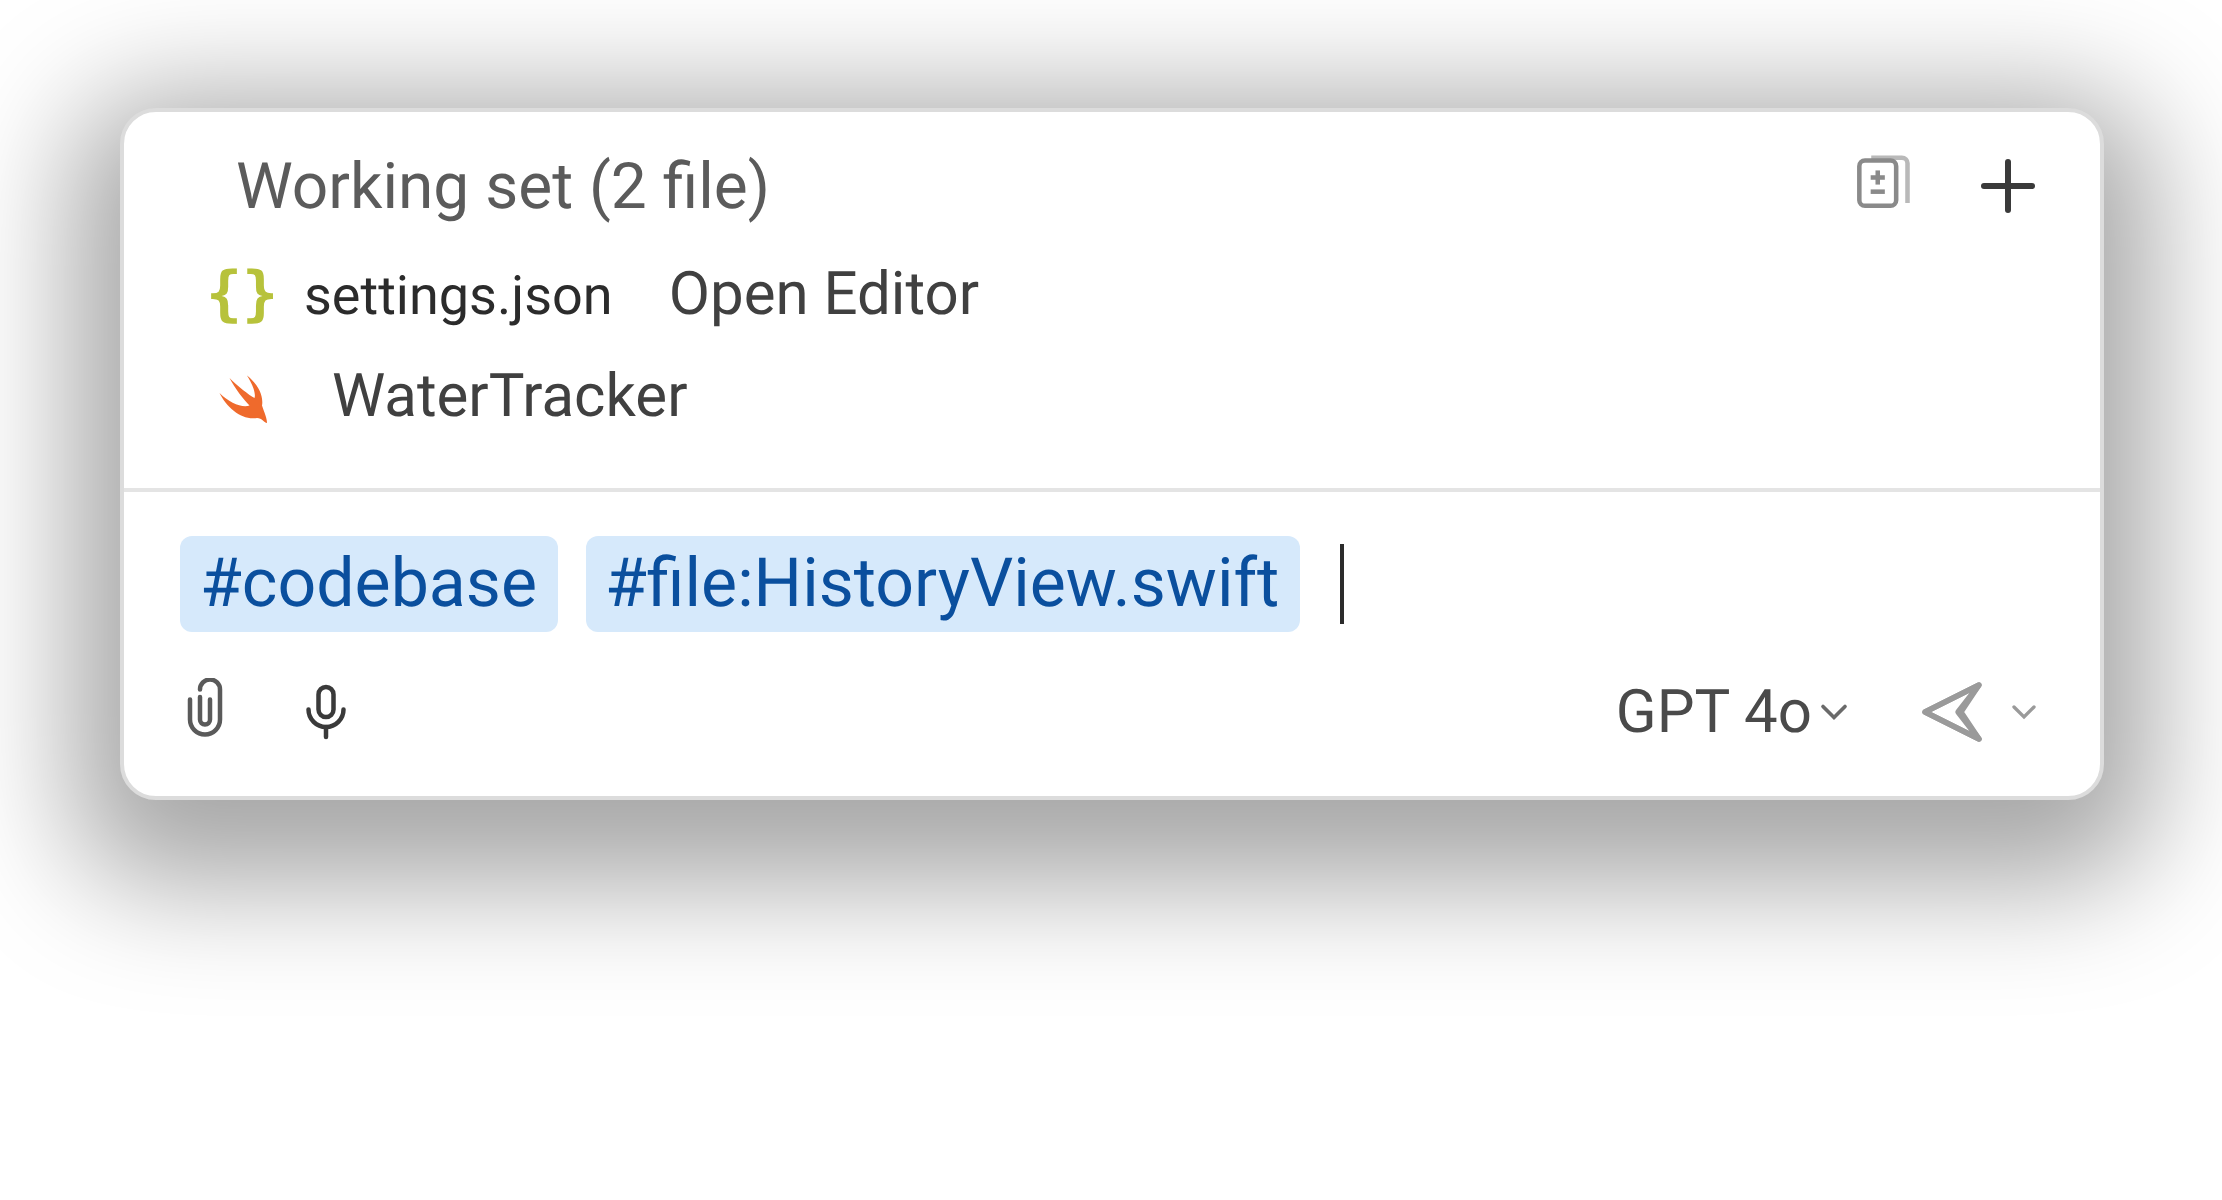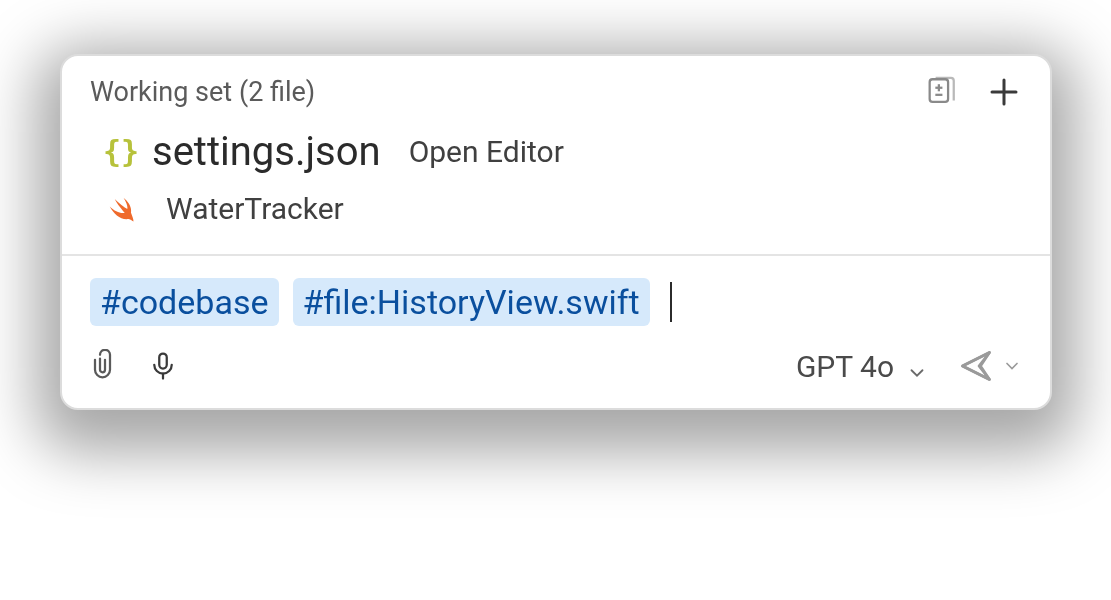--- a/index.html
+++ b/index.html
@@ -6,43 +6,43 @@
   .stage{width:1111px;height:600px;position:relative;}
   .panel{
     position:absolute;left:60px;top:54px;width:992px;
     background:#ffffff;border:2px solid #dcdcdc;border-radius:18px;
     box-shadow:0 18px 60px 24px rgba(0,0,0,0.35);
     box-sizing:border-box;
   }
   .ws-header{
     display:flex;align-items:center;padding:18px 28px 6px 28px;
   }
-  .ws-title{font-size:27px;color:#5b5b5b;flex:1;}
+  .ws-title{font-size:32px;color:#5b5b5b;flex:1;margin-left:28px;}
   .hdr-icons{display:flex;align-items:center;gap:28px;}
   .icon-btn{display:inline-flex;color:#6a6a6a;}
   .ws-list{padding:4px 28px 20px 28px;}
   .ws-item{display:flex;align-items:center;gap:14px;padding:8px 0 8px 14px;}
   .file-icon{width:34px;height:34px;display:flex;align-items:center;justify-content:center;}
-  .file-name{font-size:40px;color:#2b2b2b;text-align:right;}
+  .file-name{font-size:27px;color:#2b2b2b;text-align:right;}
   .file-sub{font-size:30px;color:#404040;margin-left:14px;}
   .json-brace{font-family:ui-monospace,Menlo,Consolas,monospace;font-size:30px;font-weight:700;color:#b7c23b;}
   .divider{height:2px;background:#e4e4e4;width:100%;}
   .input-row{padding:22px 28px 10px 28px;display:flex;align-items:center;gap:14px;font-size:34px;text-align:center;}
   .chip{
     background:#d6e9fb;color:#0a4f9e;padding:4px 10px;border-radius:6px;
     font-size:34px;display:inline-block;
   }
   .cursor{
     display:inline-block;width:2px;height:40px;background:#2b2b2b;margin-left:6px;vertical-align:middle;
   }
   .toolbar{
     display:flex;align-items:center;padding:12px 28px 24px 28px;gap:28px;
   }
   .tool-left{display:flex;align-items:center;gap:28px;flex:1;}
-  .model-pick{display:flex;align-items:flex-end;gap:12px;color:#4a4a4a;font-size:30px;}
+  .model-pick{display:flex;align-items:center;gap:0;color:#4a4a4a;font-size:30px;}
   .send-group{display:flex;align-items:center;gap:6px;color:#9a9a9a;}
   svg{display:block;}
 </style>
 </head>
 <body>
 <div class="stage">
   <div class="panel">
 
     <div class="ws-header">
       <div class="ws-title">Working set (2 file)</div>

